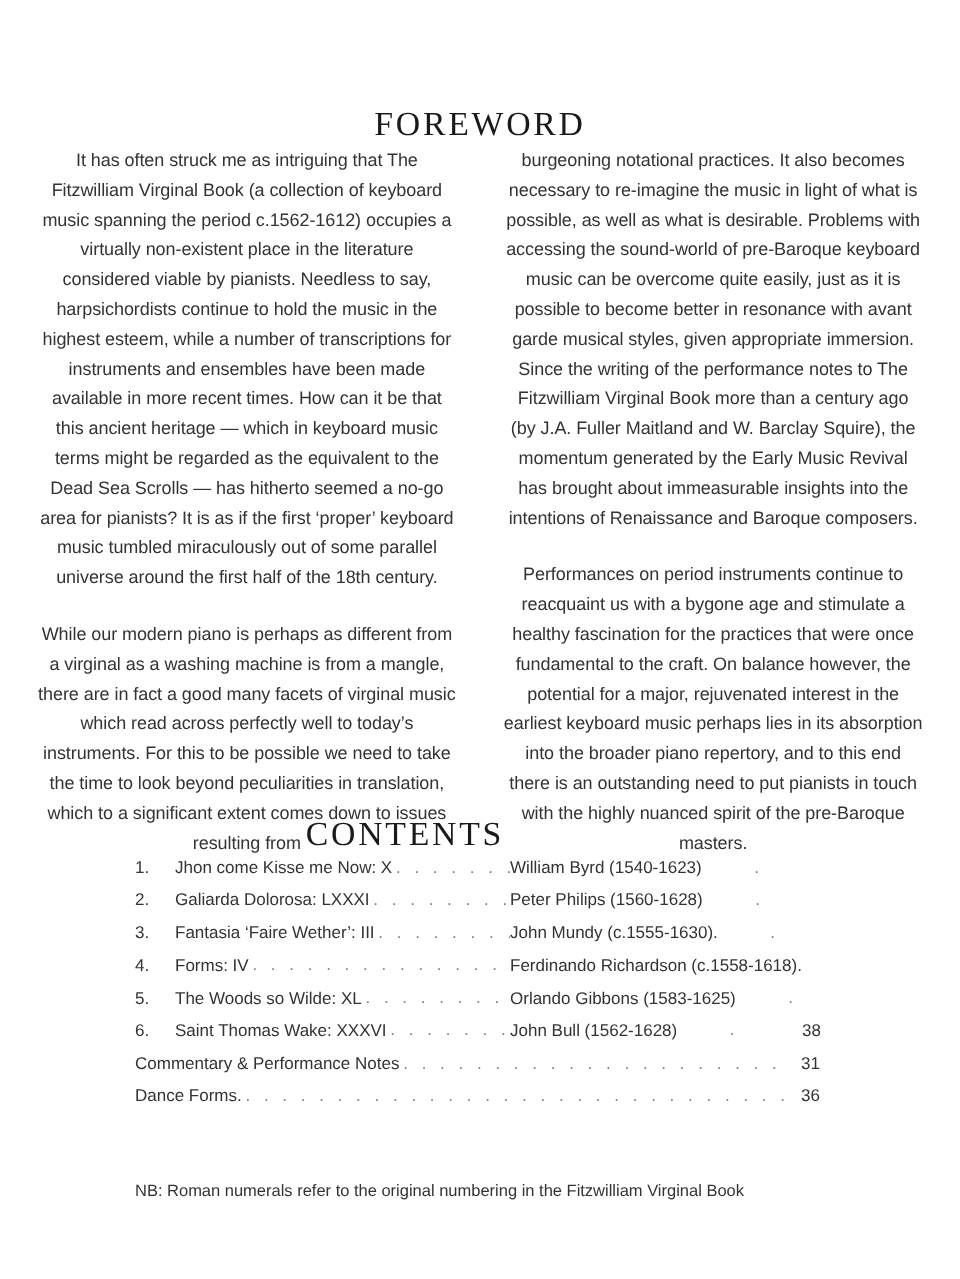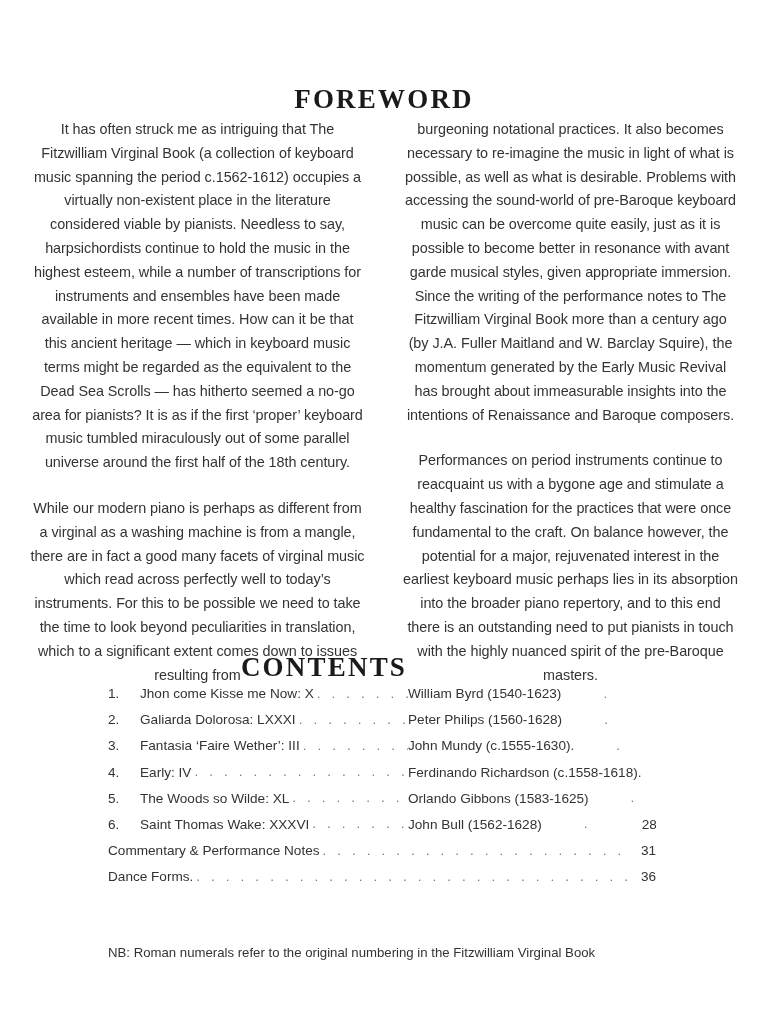--- a/index.html
+++ b/index.html
@@ -24,21 +24,21 @@
     height: 1023px;
   }
 
   
   .section-heading {
     font-family: "Liberation Serif", serif;
     font-size: 27px;
     letter-spacing: 2.2px;
     color: #1a1a1a;
     text-align: center;
-    font-weight: 700;
+    font-weight: 400;
   }
   #foreword-heading {
     position: absolute;
     left: 0;
     top: 66px;
     width: 768px;
   }
   #contents-heading {
     position: absolute;
     left: 0;
@@ -218,21 +218,21 @@
       <span class="toc-right-cell">
         <span class="toc-composer">John Mundy (c.1555-1630).</span>
         <span class="leader toc-end"></span>
         <span class="toc-page">14</span>
       </span>
     </div>
 
     <div class="toc-row">
       <span class="toc-num">4.</span>
       <span class="toc-left-cell">
-        <span class="toc-title">Early: IV</span>
+        <span class="toc-title">Forms: IV</span>
         <span class="leader toc-mid"></span>
       </span>
       <span class="toc-right-cell">
         <span class="toc-composer">Ferdinando Richardson (c.1558-1618).</span>
         <span class="leader toc-end"></span>
         <span class="toc-page">19</span>
       </span>
     </div>
 
     <div class="toc-row">
@@ -250,21 +250,21 @@
 
     <div class="toc-row">
       <span class="toc-num">6.</span>
       <span class="toc-left-cell">
         <span class="toc-title">Saint Thomas Wake: XXXVI</span>
         <span class="leader toc-mid"></span>
       </span>
       <span class="toc-right-cell">
         <span class="toc-composer">John Bull (1562-1628)</span>
         <span class="leader toc-end"></span>
-        <span class="toc-page">28</span>
+        <span class="toc-page">38</span>
       </span>
     </div>
 
     <div class="toc-row full">
       <span class="toc-left-cell">
         <span class="toc-title">Commentary &amp; Performance Notes</span>
       </span>
       <span class="leader toc-end"></span>
       <span class="toc-page">31</span>
     </div>

